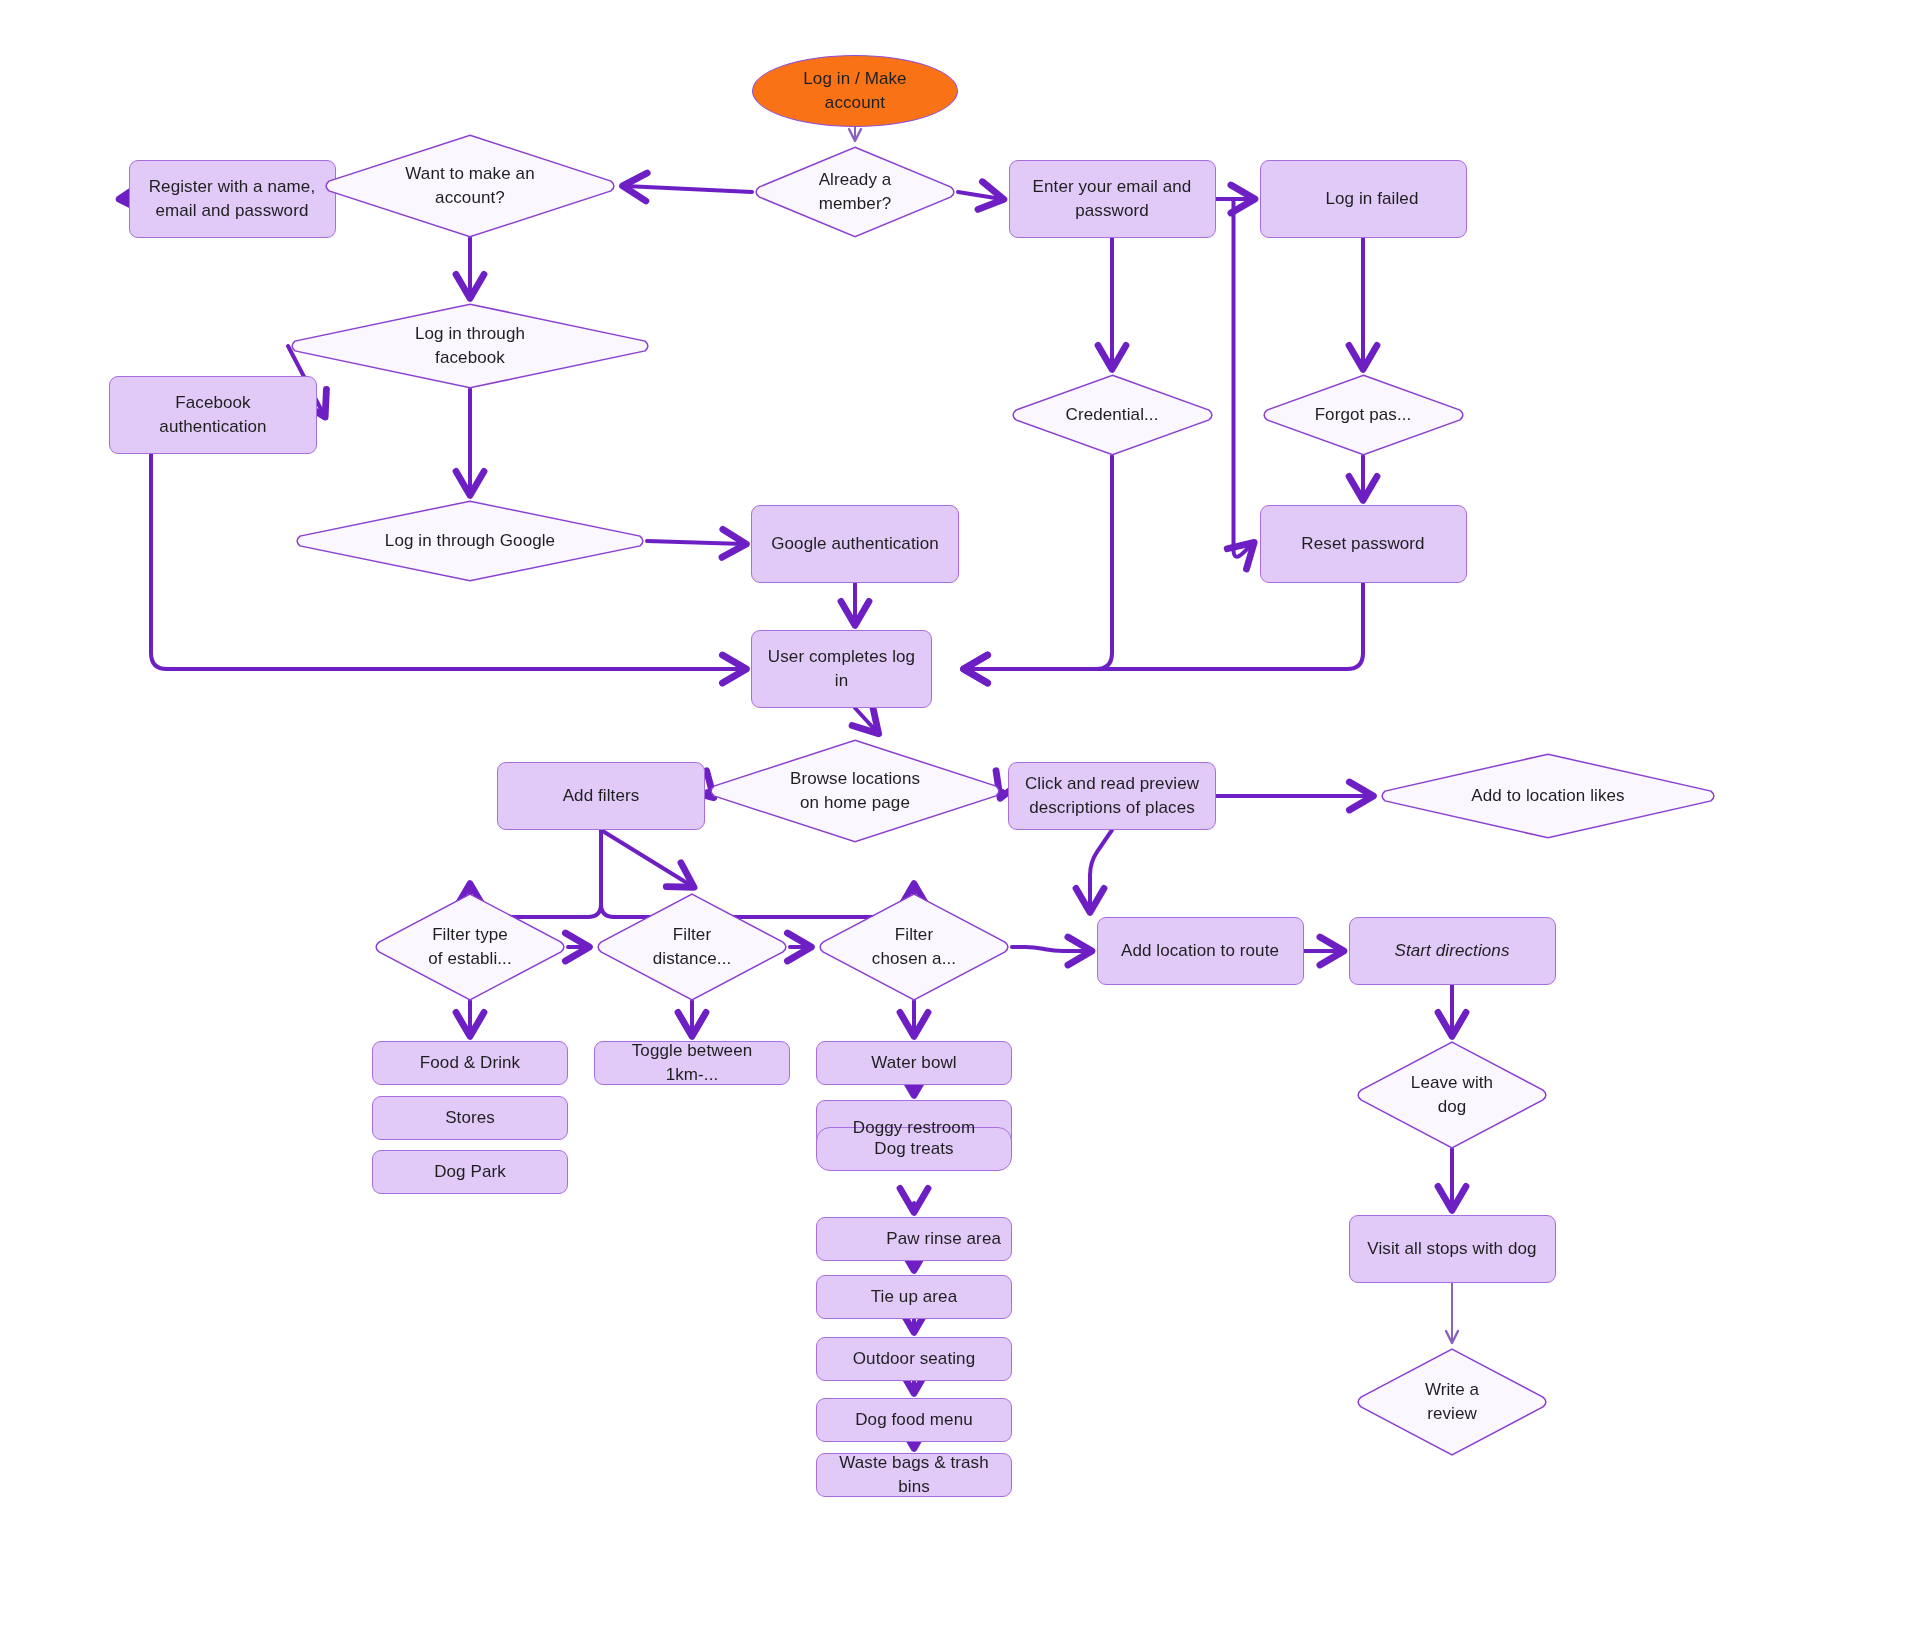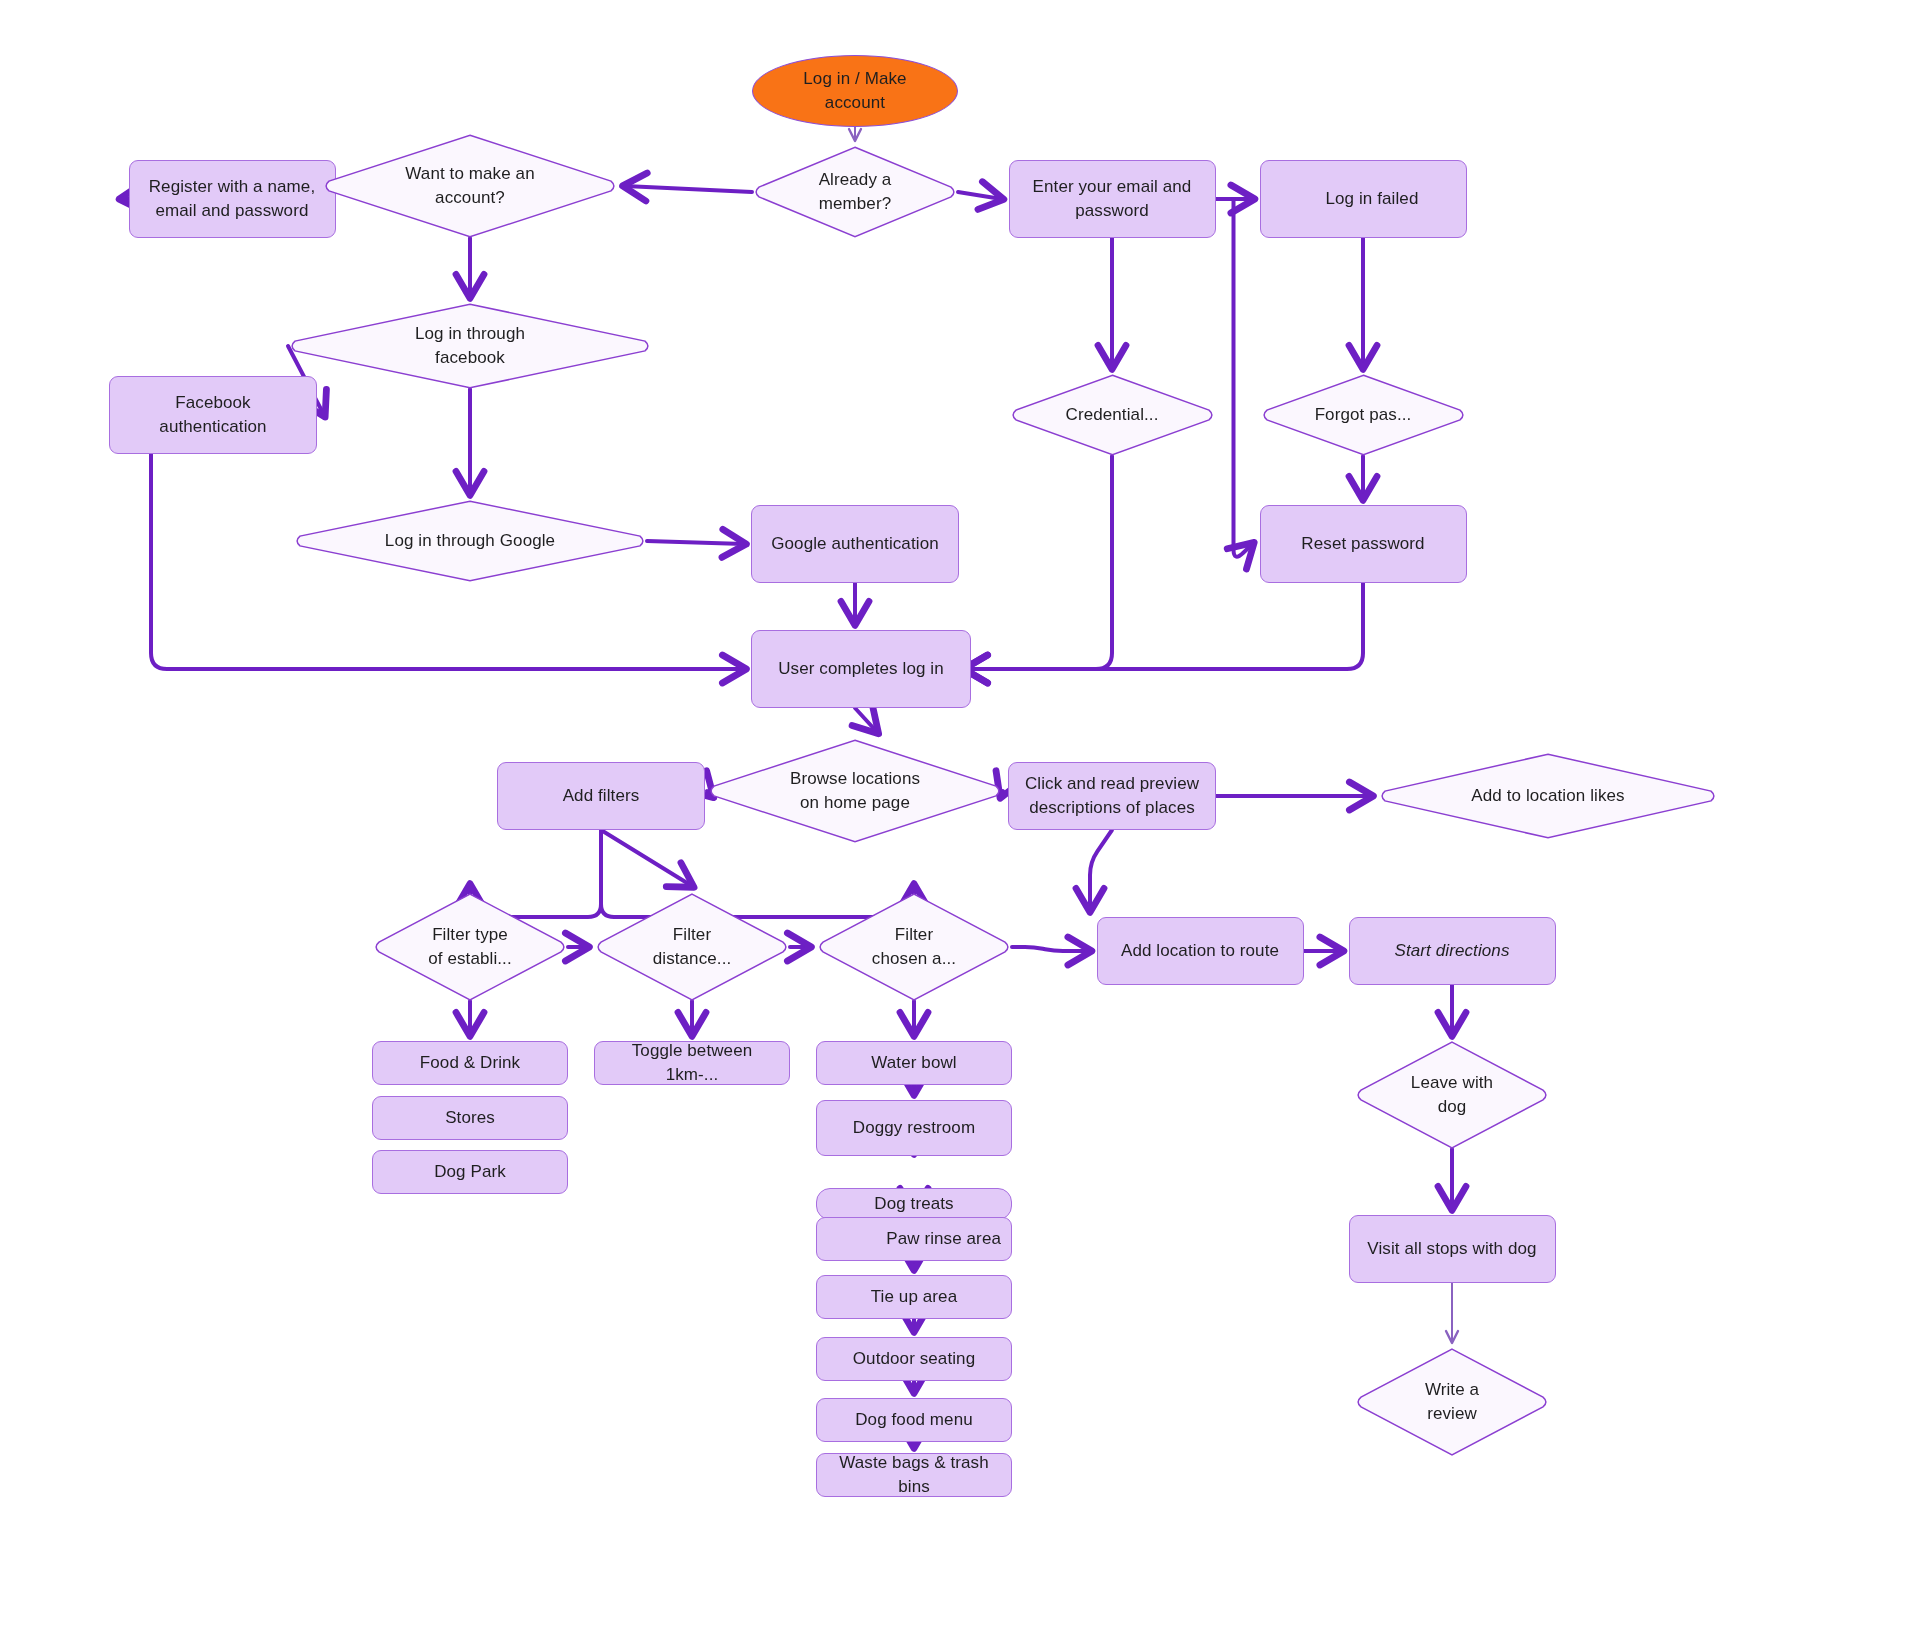--- a/index.html
+++ b/index.html
@@ -185,21 +185,21 @@
           <path d="M 177 1.2 L 347 36.1Q 352.8 41 347 45.9L 177 80.8L 7 45.9Q 1.2 41 7 36.1 Z" fill="#fbf7fe" stroke="#8b3fd1" stroke-width="1.5" vector-effect="non-scaling-stroke"></path>
         </svg>
         <span class="lbl">Log in through Google</span>
       </div>
       <div class="node box" style="left: 751px; top: 505px; width: 208px; height: 78px;">
         <span class="lbl">Google authentication</span>
       </div>
       <div class="node box" style="left: 1259.5px; top: 505px; width: 207px; height: 78px;">
         <span class="lbl">Reset password</span>
       </div>
-      <div class="node box" style="left: 751px; top: 630px; width: 220px; height: 78px;">
+      <div class="node box" style="left: 751px; top: 630px; width: 181px; height: 78px;">
         <span class="lbl">User completes log in</span>
       </div>
       <div class="node diamond" style="left: 707px; top: 739px; width: 296px; height: 104px;">
         <svg class="dshape" viewBox="0 0 296 104" preserveAspectRatio="none">
           <path d="M 148 1.2 L 289 47.1Q 294.8 52 289 56.9L 148 102.8L 7 56.9Q 1.2 52 7 47.1 Z" fill="#fbf7fe" stroke="#8b3fd1" stroke-width="1.5" vector-effect="non-scaling-stroke"></path>
         </svg>
         <span class="lbl">Browse locations
 on home page</span>
       </div>
       <div class="node box" style="left: 497px; top: 762px; width: 208px; height: 68px;">
@@ -260,21 +260,21 @@
       <div class="node diamond" style="left: 1354px; top: 1041px; width: 196px; height: 108px;">
         <svg class="dshape" viewBox="0 0 196 108" preserveAspectRatio="none">
           <path d="M 98 1.2 L 189 49.1Q 194.8 54 189 58.9L 98 106.8L 7 58.9Q 1.2 54 7 49.1 Z" fill="#fbf7fe" stroke="#8b3fd1" stroke-width="1.5" vector-effect="non-scaling-stroke"></path>
         </svg>
         <span class="lbl">Leave with
 dog</span>
       </div>
       <div class="node box" style="left: 372px; top: 1150px; width: 196px; height: 44px;">
         <span class="lbl">Dog Park</span>
       </div>
-      <div class="node box" style="left: 816px; top: 1188px; width: 196px; height: 32px; border-radius: 14px;">
+      <div class="node box" style="left: 816px; top: 1127px; width: 196px; height: 44px; border-radius: 14px;">
         <span class="lbl">Dog treats</span>
       </div>
       <div class="node box" style="left: 816px; top: 1217px; width: 196px; height: 44px; justify-content: flex-end;">
         <span class="lbl">Paw rinse area</span>
       </div>
       <div class="node box" style="left: 1348.5px; top: 1215px; width: 207px; height: 68px;">
         <span class="lbl">Visit all stops with dog</span>
       </div>
       <div class="node box" style="left: 816px; top: 1275px; width: 196px; height: 44px;">
         <span class="lbl">Tie up area</span>

